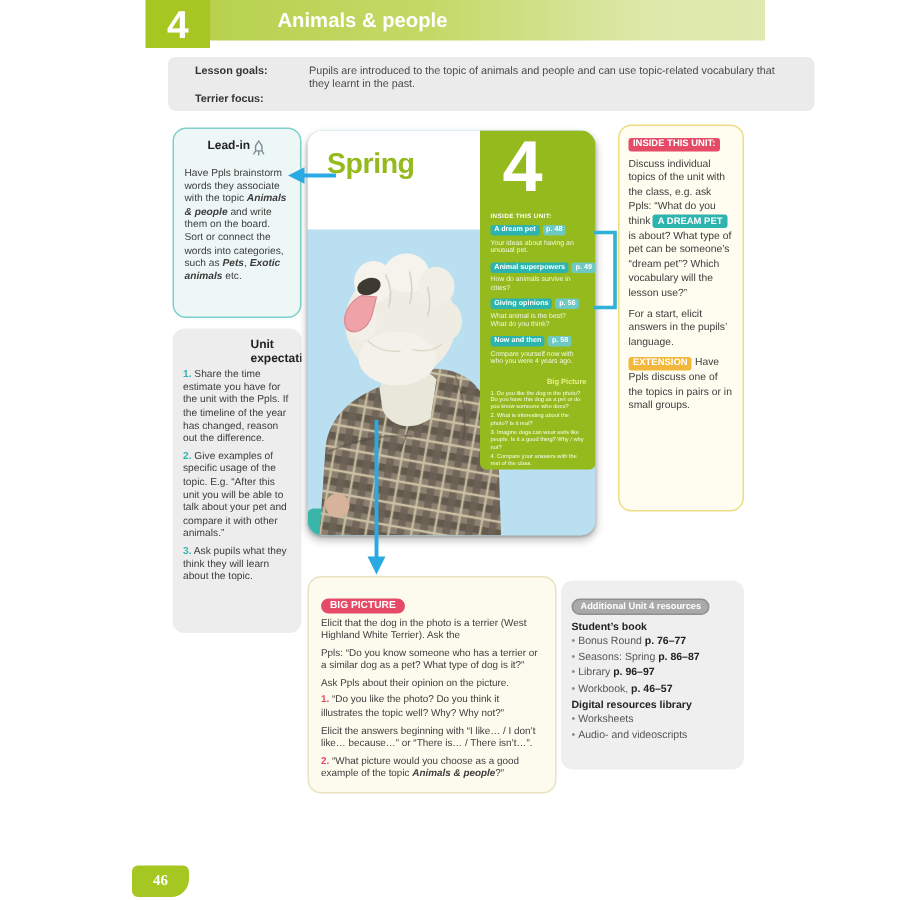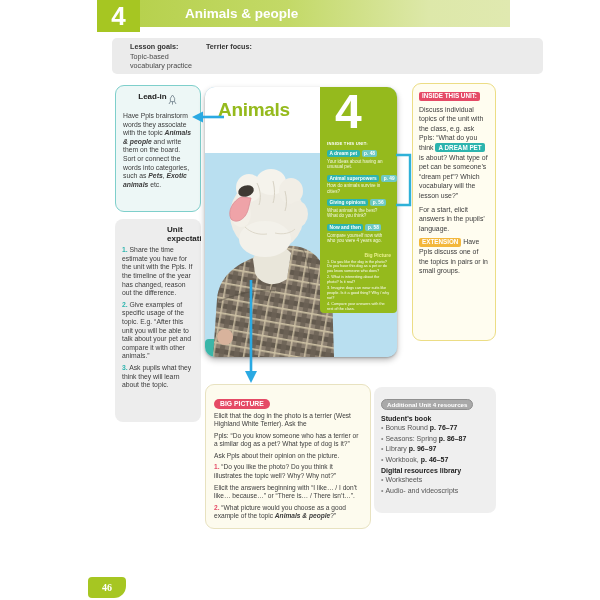--- a/index.html
+++ b/index.html
@@ -94,22 +94,22 @@
   svg.overlay{position:absolute;pointer-events:none;}
 </style>
 </head>
 <body>
 
 <div class="abs unit-num-box">4</div>
 <div class="abs header-bar">Animals &amp; people</div>
 
 <div class="abs lesson-box">
   <div class="lbl">Lesson goals:</div>
+  <div>Pupils are introduced to the topic of animals and people and can use topic-related vocabulary that they learnt in the past.</div>
   <div class="lbl">Terrier focus:</div>
-  <div>Topic-based vocabulary practice</div>
 </div>
 
 <div class="abs leadin-box">
   <div class="box-head">
     <span class="box-title">Lead-in</span>
     <span>
       <svg width="11" height="12" viewBox="0 0 11 12" fill="none" stroke="#7b8a94" stroke-width="0.9">
         <path d="M5.5,1 L7.6,4.2 L7.6,7.6 L3.4,7.6 L3.4,4.2 Z"></path>
         <path d="M3.4,7.6 L2,10 M7.6,7.6 L9,10 M5.5,7.6 L5.5,10.6"></path>
       </svg>
@@ -151,21 +151,21 @@
     <ellipse cx="93" cy="127" rx="10" ry="13" fill="#efece4"></ellipse>
     <ellipse cx="36" cy="127" rx="10" ry="13" fill="#f3f0e8"></ellipse>
     <ellipse cx="60" cy="152" rx="26" ry="18" fill="#f3f1ea"></ellipse>
     <path d="M52,96 C56,104 56,112 54,118 M68,94 C70,102 70,110 68,116 M80,104 C82,112 82,118 80,124" stroke="#d7d2c4" stroke-width="1" fill="none"></path>
     <path d="M40,140 C46,146 54,148 62,147 M70,146 C78,148 86,146 90,142" stroke="#ddd8ca" stroke-width="1" fill="none"></path>
     <ellipse cx="41" cy="104" rx="8" ry="5.5" fill="#3e3933" transform="rotate(-18 41 104)"></ellipse>
     <path d="M36,110 C28,114 22,124 26,132 C31,137 40,133 43,123 L46,111 Z" fill="#efa3a8" stroke="#d98b94" stroke-width="0.8"></path>
   </svg>
 
   <div class="title-block">
-    <div class="tl">Animals</div>
+    <div class="tl">Spring</div>
   </div>
 
   <div class="green-panel">
     <div class="gp-num">4</div>
     <div class="gp-inside">INSIDE THIS UNIT:</div>
     <div class="gp-items">
       <div class="gp-item">
         <div class="brow">
             <span class="gp-badge">A dream pet</span>
             <span class="gp-page">p. 48</span>

